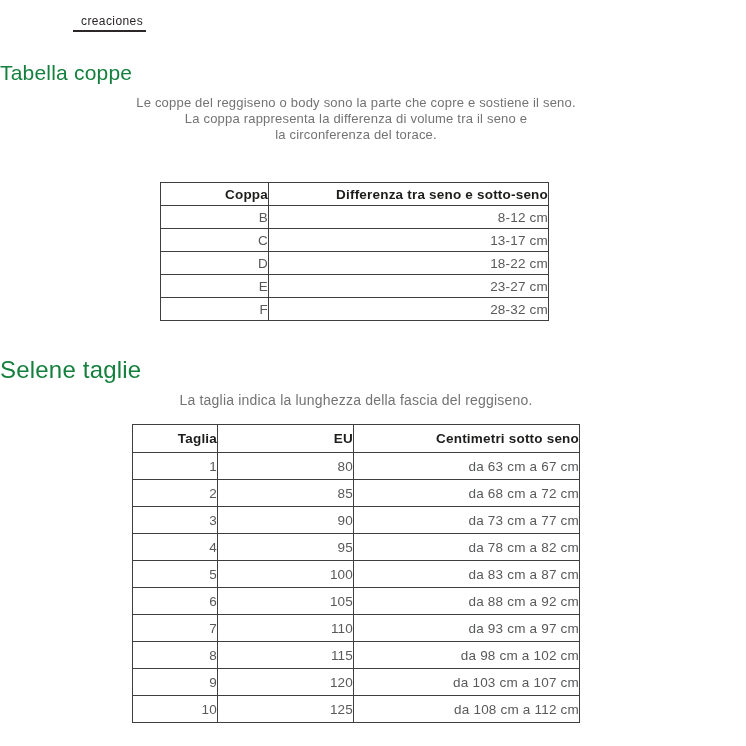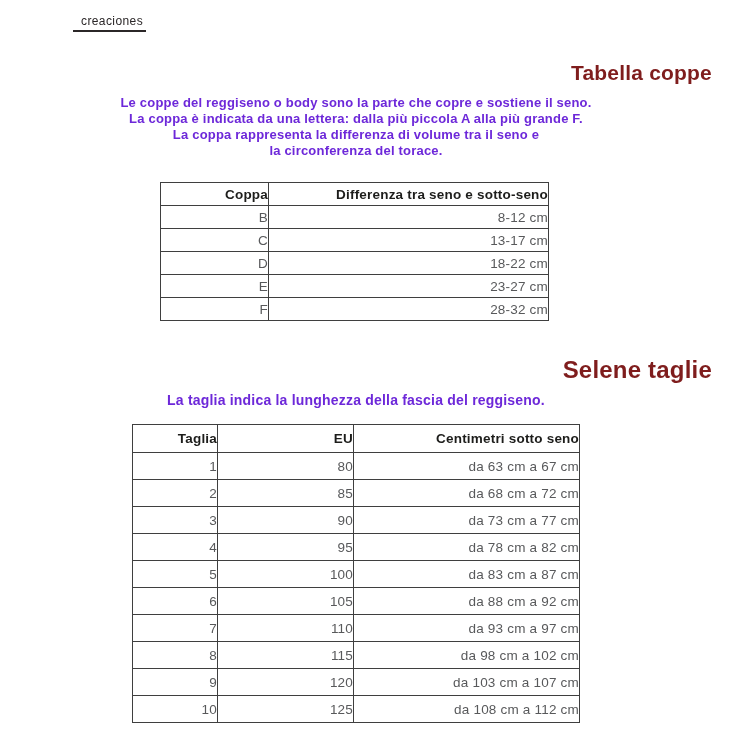--- a/index.html
+++ b/index.html
@@ -22,29 +22,29 @@
     position:absolute; left:48px; top:8px;
     font-size:12px; letter-spacing:.4px; color:#2b2728;
     border-bottom:2px solid #2b2728;
     padding:0 3px 2px 8px; background:#fff; white-space:nowrap;
   }
 
   
   .content { position:absolute; left:0; top:0; width:712px; }
 
   .section-title {
-    position:absolute; width:100%; text-align:right;
-    font-weight:700; color:#7f1d1d; letter-spacing:.2px;
+    position:absolute; width:100%; text-align:left;
+    font-weight:400; color:#15803d; letter-spacing:.2px;
   }
   .title-coppe  { top:61px;  font-size:21px; }
   .title-taglie { top:356px; font-size:24px; }
 
   .section-desc {
     position:absolute; width:100%; text-align:center;
-    font-size:13px; line-height:16px; color:#6d28d9; letter-spacing:.2px;font-weight:bold;
+    font-size:13px; line-height:16px; color:#737373; letter-spacing:.2px;
   }
   .desc-coppe  { top:95px; }
   .desc-taglie { top:392px; font-size:14px; }
 
   
   table { border-collapse:collapse; background:#fff; table-layout:fixed; }
   th, td {
     border:1px solid #3f3f3f; text-align:right; vertical-align:middle;
     padding:0; letter-spacing:.2px;
   }
@@ -71,21 +71,20 @@
   <div class="logo">
     <div class="logo-tagline">creaciones</div>
   </div>
 
   <div class="content">
 
     <h2 class="section-title title-coppe">Tabella coppe</h2>
 
     <div class="section-desc desc-coppe">
       <div>Le coppe del reggiseno o body sono la parte che copre e sostiene il seno.</div>
-      <div>La coppa è indicata da una lettera: dalla più piccola A alla più grande F.</div>
       <div>La coppa rappresenta la differenza di volume tra il seno e</div>
       <div>la circonferenza del torace.</div>
     </div>
 
     <table class="table-coppe">
       <colgroup>
           <col class="col-coppa">
           <col class="col-diff">
         </colgroup>
       <thead>

